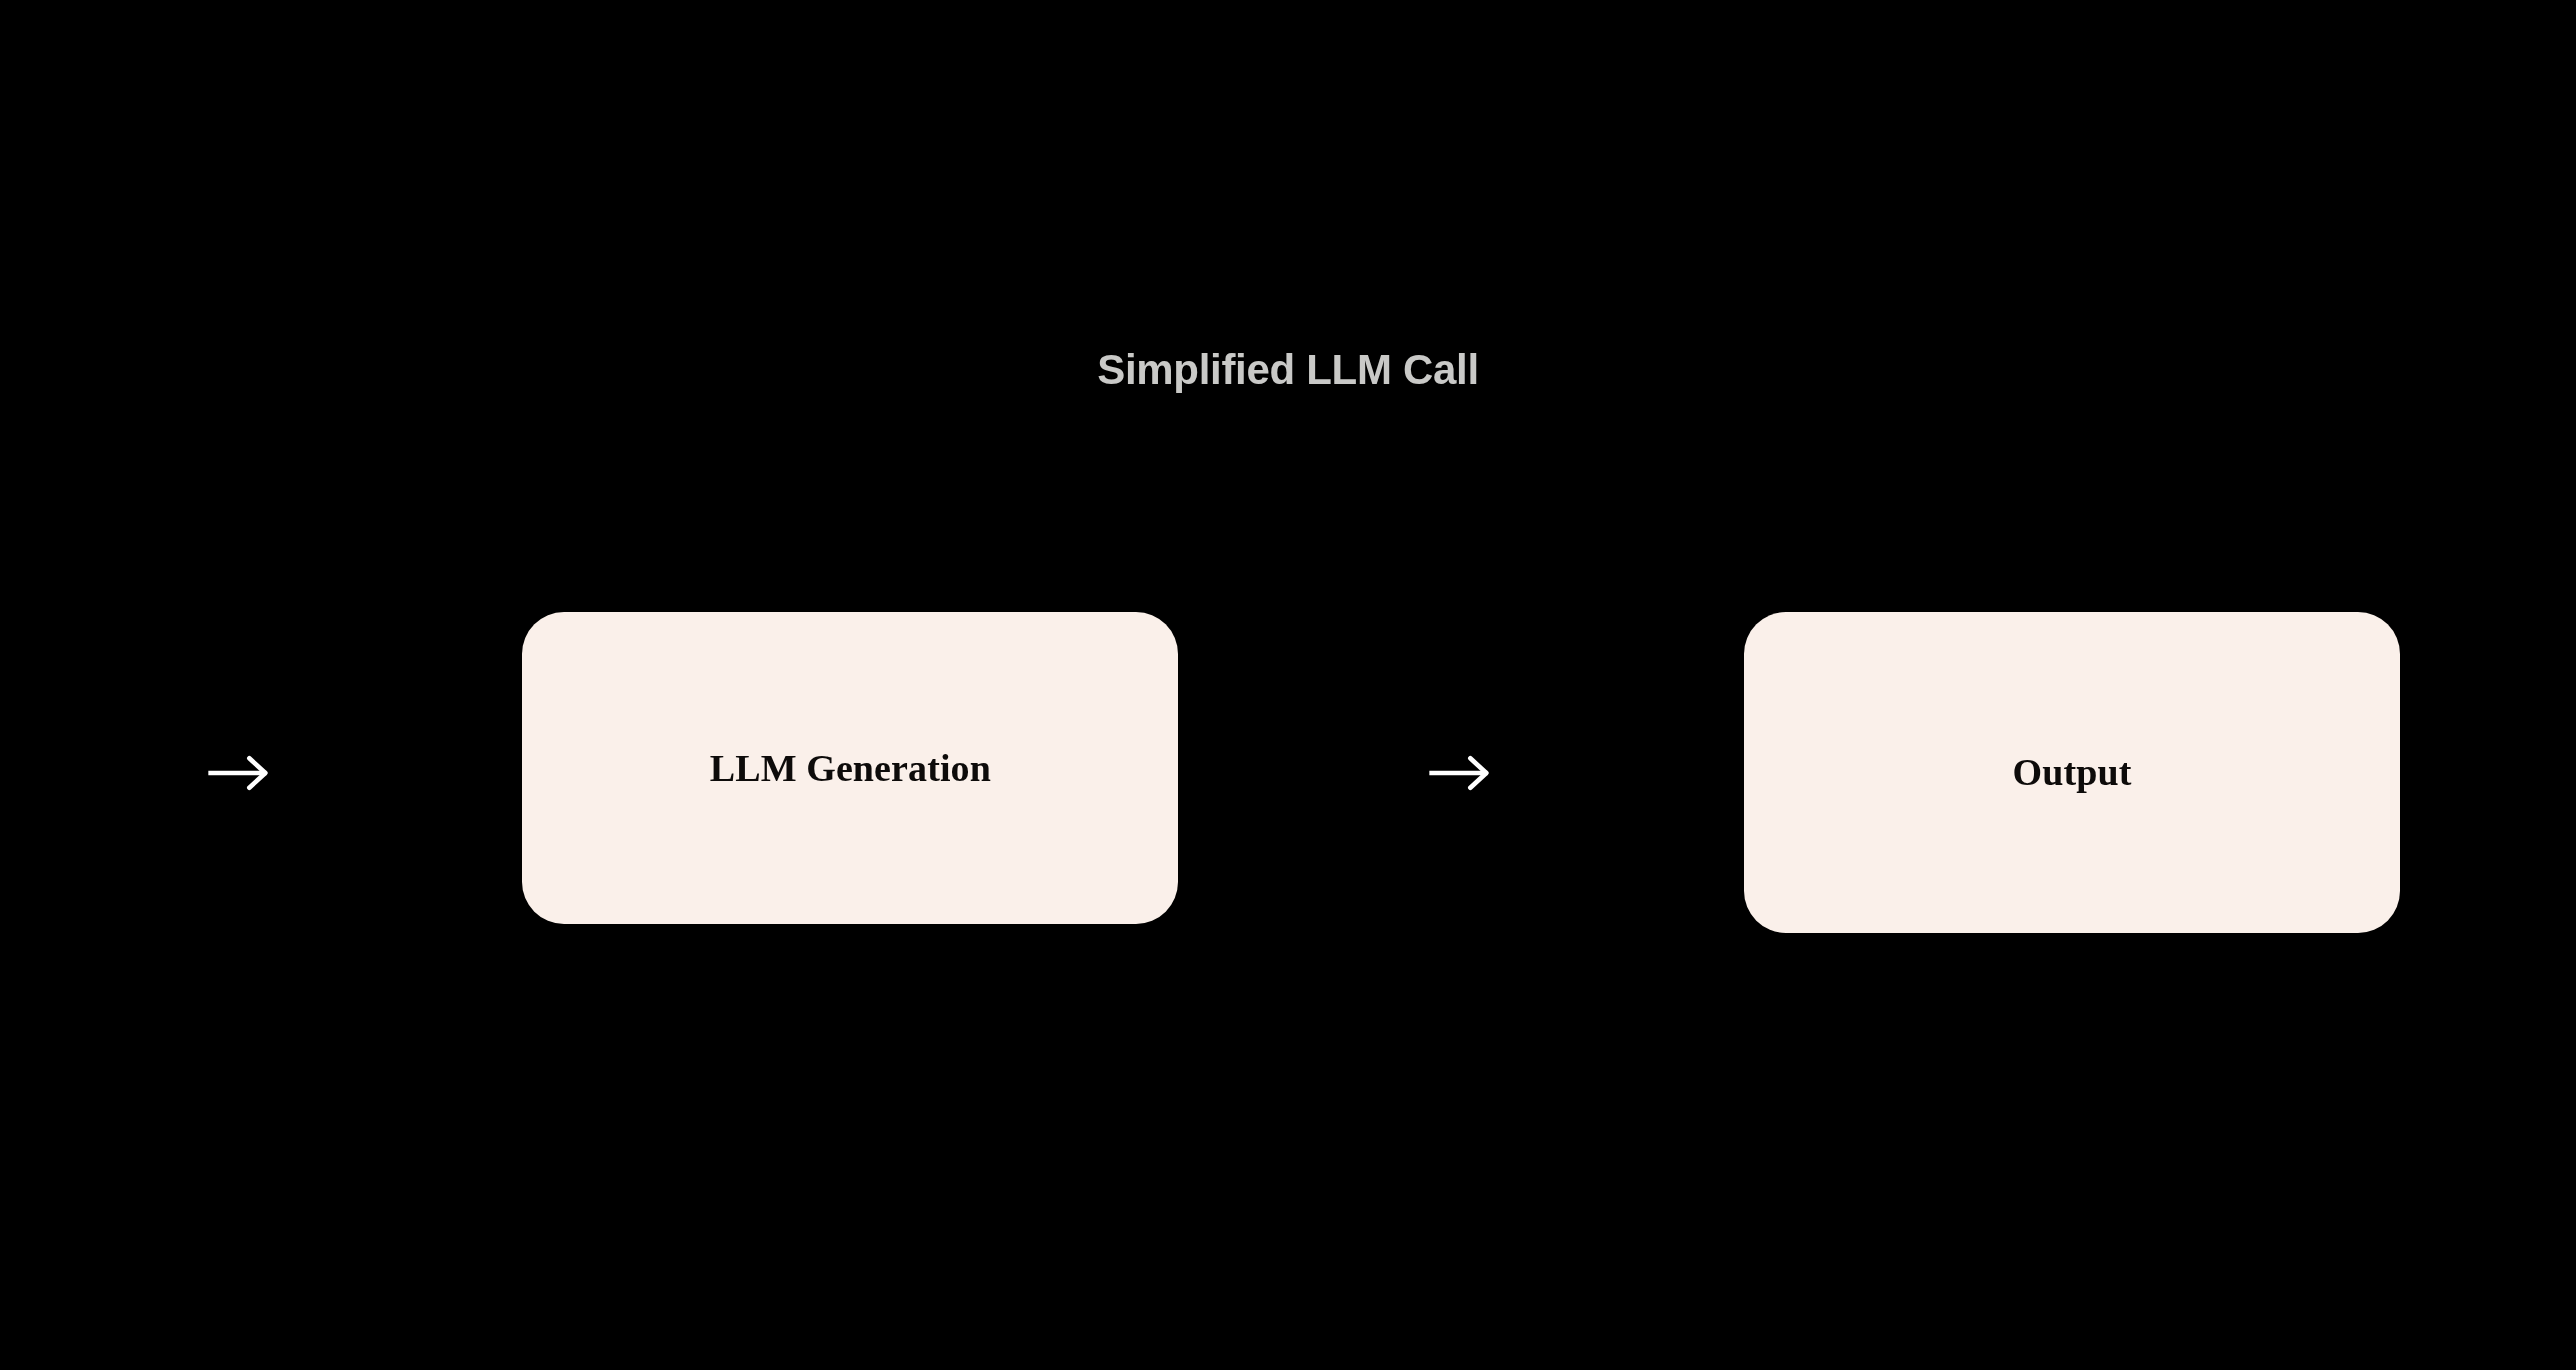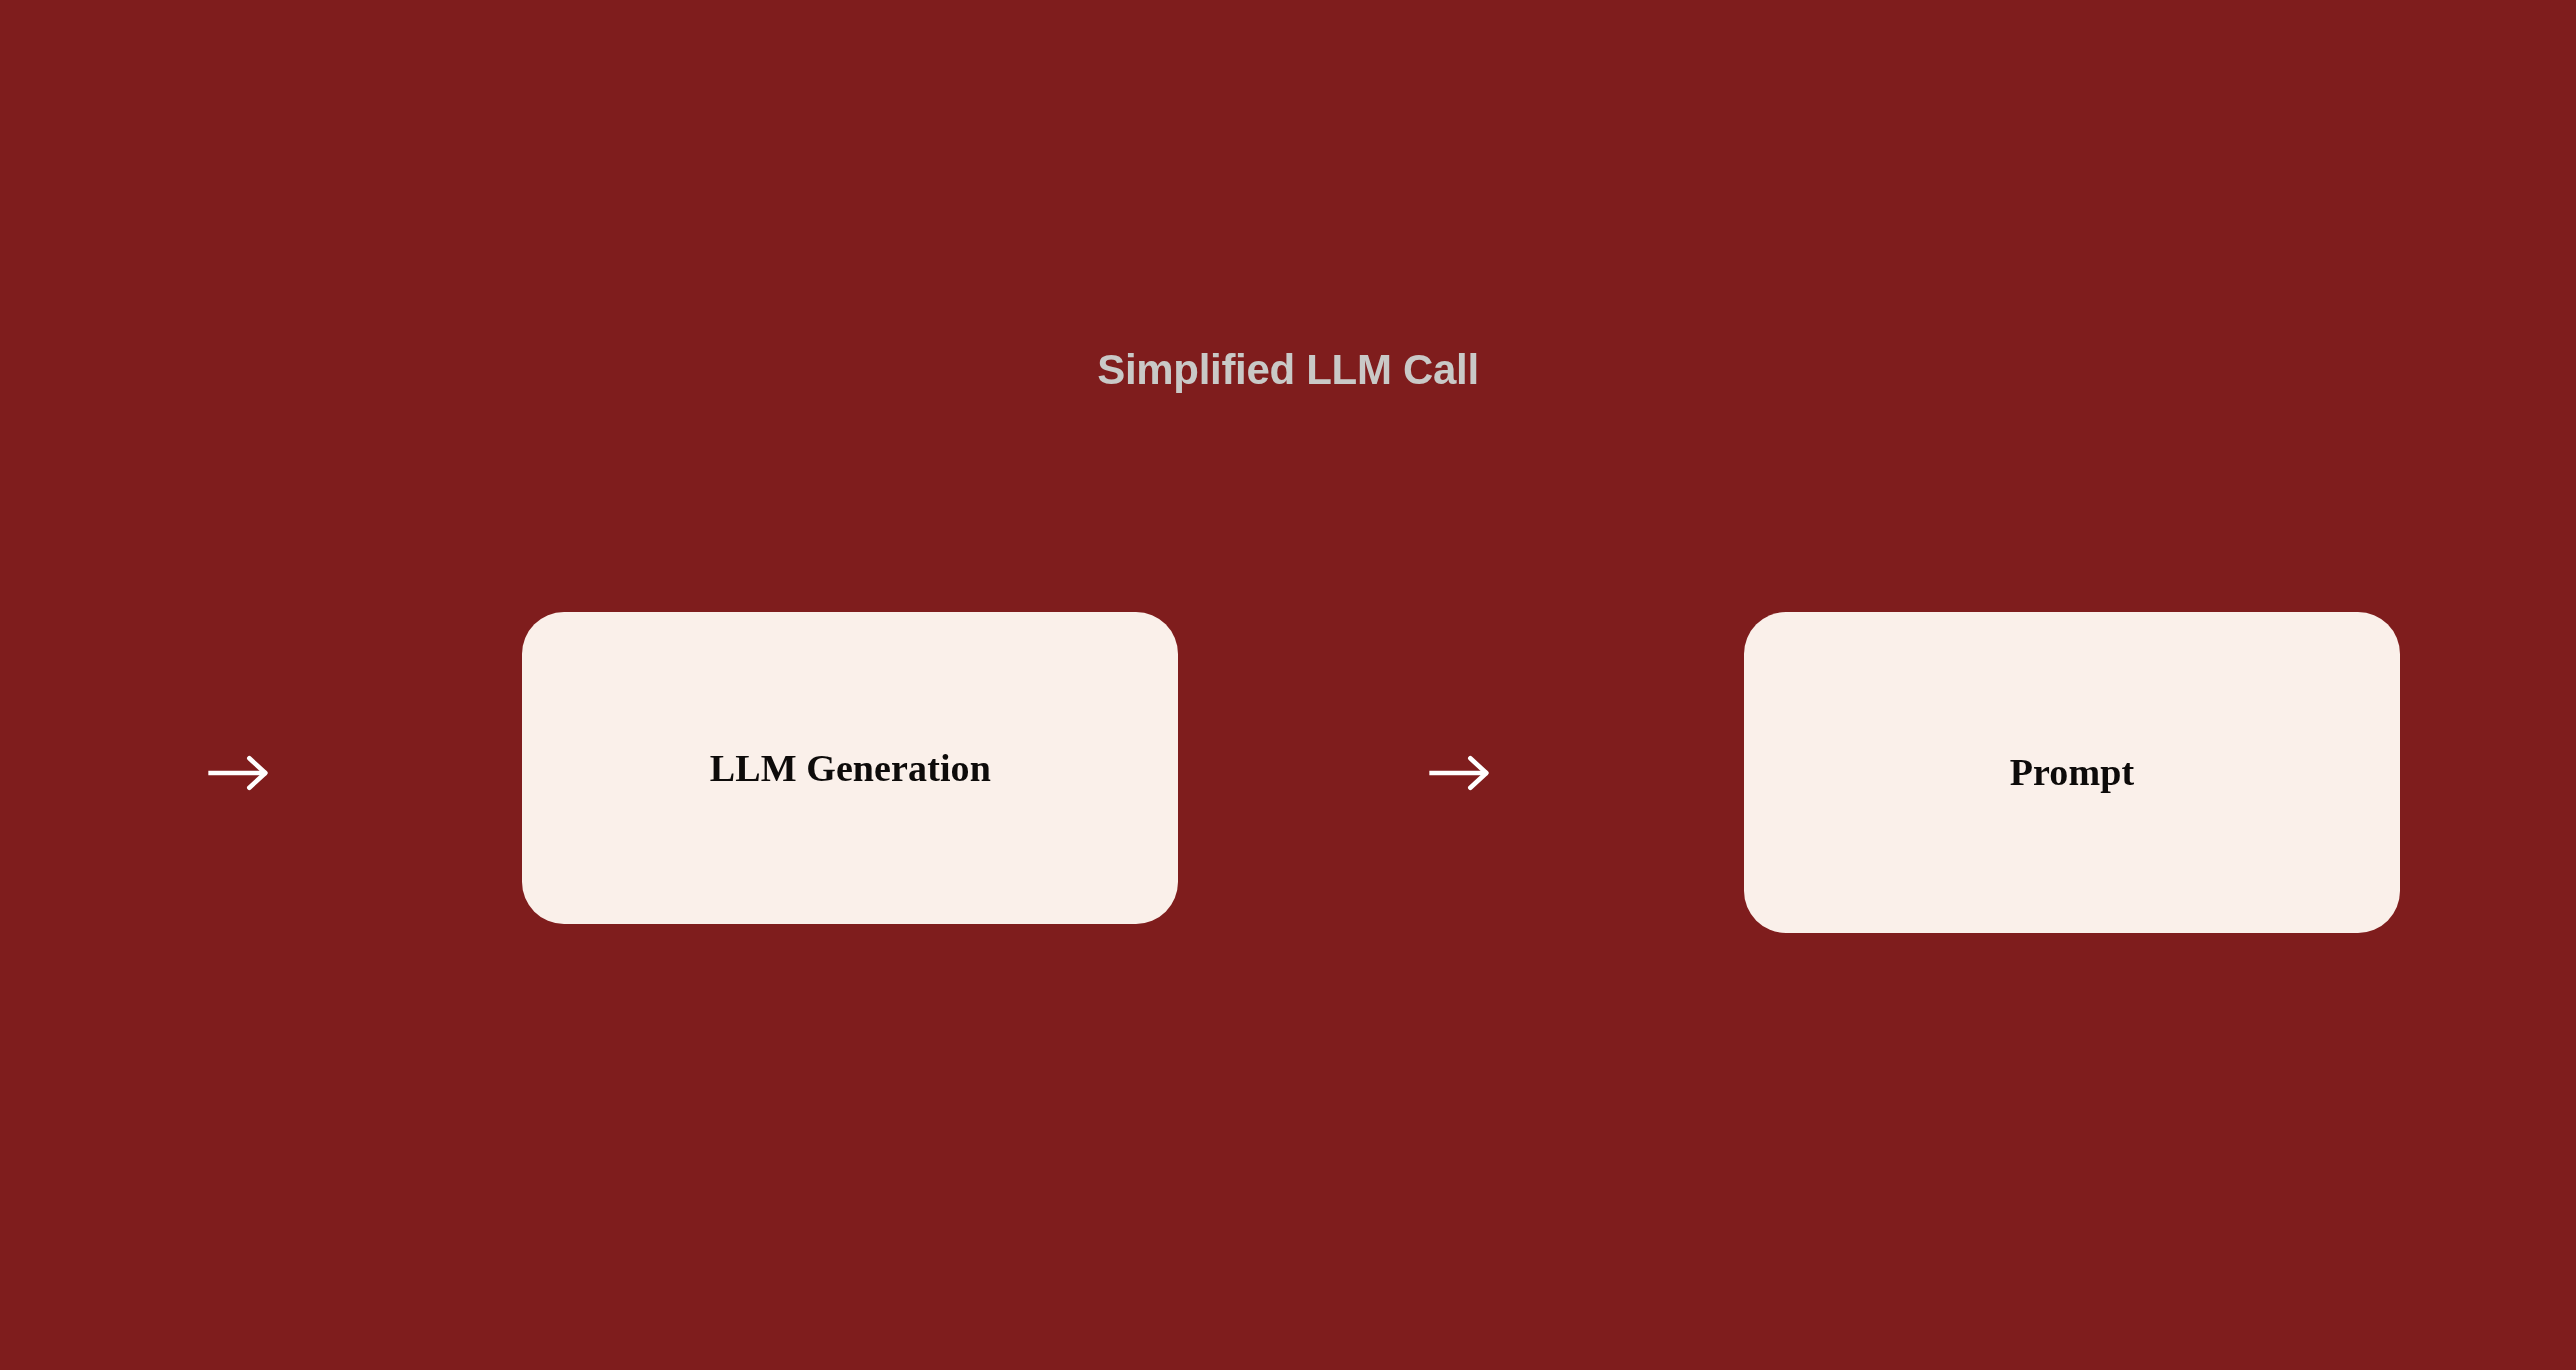--- a/index.html
+++ b/index.html
@@ -11,21 +11,21 @@
     height: 1371px;
     background: #262522;
     font-family: "Liberation Sans", sans-serif;
     overflow: hidden;
   }
 
   #canvas {
     position: relative;
     width: 2576px;
     height: 1371px;
-    background: #7f1d1d;
+    background: #000000;
   }
 
   
   .diagram-title {
     position: absolute;
     left: 0;
     top: 347px;
     width: 2576px;
     text-align: center;
     font-family: "Liberation Sans", sans-serif;
@@ -110,18 +110,18 @@
     </div>
 
     <div class="arrow">
       <svg width="64" height="38" viewBox="0 0 96 56" aria-hidden="true">
         <path d="M4 28 H84" stroke="#ffffff" stroke-width="7" stroke-linecap="square" fill="none"></path>
         <path d="M62 6 L86 28 L62 50" stroke="#ffffff" stroke-width="7" stroke-linecap="round" stroke-linejoin="round" fill="none"></path>
       </svg>
     </div>
 
     <div class="node node-3">
-      <span class="node-label">Prompt</span>
+      <span class="node-label">Output</span>
     </div>
 
   </div>
 </div>
 
 
 </body></html>

